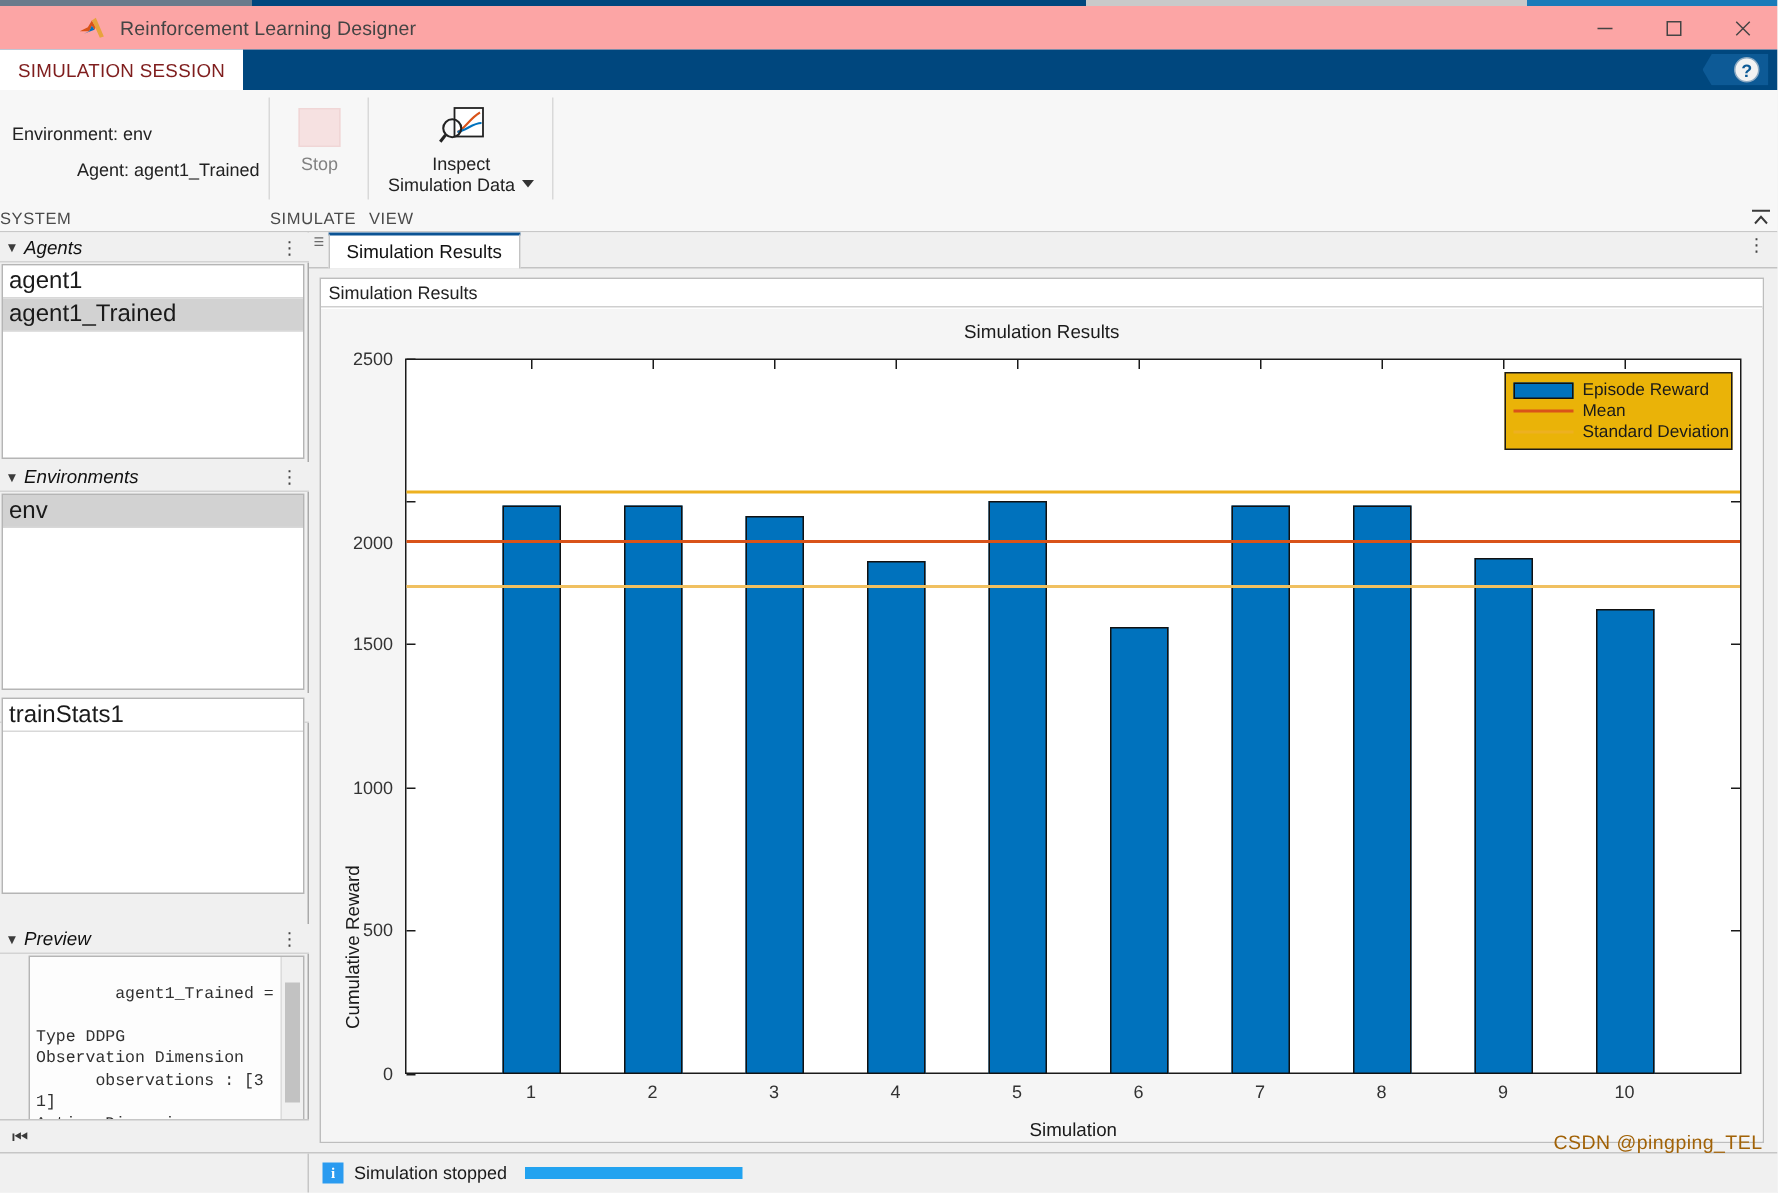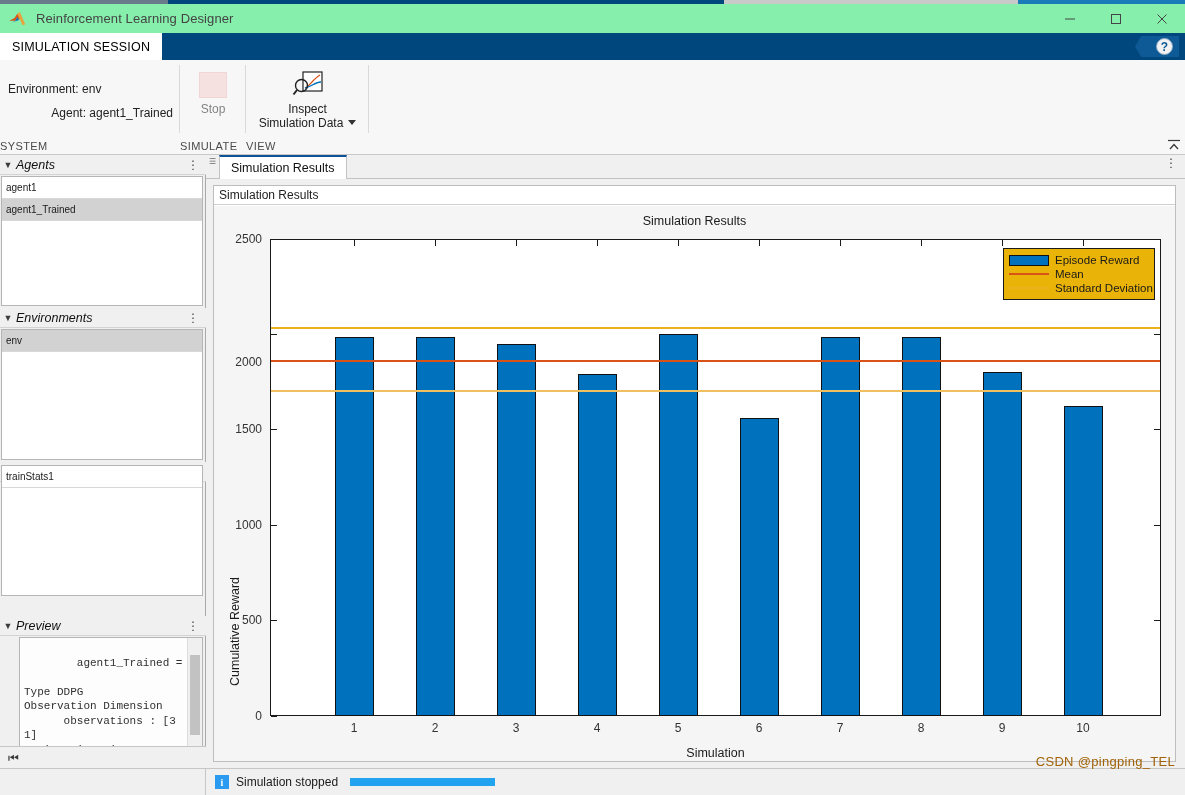--- a/index.html
+++ b/index.html
@@ -11,38 +11,38 @@
   }
   #app { position:relative; width:1185px; height:795px; background:#ffffff; }
 
   
   .top-strip { position:absolute; left:0; top:0; width:1185px; height:4px; background:#ffffff; }
   .top-strip .seg { position:absolute; top:0; height:4px; }
 
   
   .titlebar {
     position:absolute; left:0; top:4px; width:1185px; height:29px;
-    background:#86efac; display:flex; align-items:center;
+    background:#fca5a5; display:flex; align-items:center;padding-left:44px;
   }
   .app-logo { width:22px; height:16px; margin-left:8px; margin-right:6px; flex:none; }
   .title-text { font-size:13px; color:#444; letter-spacing:.1px; }
   .win-btns { margin-left:auto; display:flex; height:29px; }
   .win-btn {
     width:46px; height:29px; display:flex; align-items:center; justify-content:center;
     color:#444;
   }
 
   
   .ribbon-tabs {
     position:absolute; left:0; top:33px; width:1185px; height:27px;
     background:#00477e;
   }
   .ribbon-tab {
     position:absolute; left:0; top:0; height:27px; padding:0 12px;
-    display:flex; align-items:center; background:#ffffff; color:#000000;
+    display:flex; align-items:center; background:#ffffff; color:#7f1d1d;
     font-size:12.5px; letter-spacing:.2px;
   }
   .help-btn {
     position:absolute; right:6px; top:3px; width:44px; height:21px;
     background:#0d5a96; color:#fff;
     clip-path: polygon(14% 0%, 100% 0%, 100% 100%, 14% 100%, 0% 50%);
     display:flex; align-items:center; justify-content:flex-end; padding-right:6px;
   }
   .help-circle {
     width:17px; height:17px; border-radius:50%; background:#f2f2f2; color:#0d5a96;
@@ -86,21 +86,21 @@
   }
   .panel-hdr .tri {
     width:16px; text-align:center; font-size:9px; color:#3c3c3c; flex:none;
   }
   .panel-hdr .ptitle { font-size:12.5px; color:#111;font-style:italic; }
   .panel-hdr .kebab { margin-left:auto; margin-right:7px; color:#444; font-size:12px; line-height:8px; letter-spacing:0; }
   .panel-list {
     position:absolute; left:1px; right:3px; background:#fff; border:1px solid #b5b5b5;
     overflow:hidden;
   }
-  .litem { height:22px; line-height:22px; padding-left:4px; font-size:10px; border-bottom:1px solid #d8d8d8; background:#fff; }
+  .litem { height:22px; line-height:22px; padding-left:4px; font-size:16px; border-bottom:1px solid #d8d8d8; background:#fff; }
   .litem.sel { background:#d2d2d2; }
 
   .preview-box {
     position:absolute; left:19px; right:3px; background:#fdfdfd; border:1px solid #b5b5b5;
     font-family:"Liberation Mono", monospace; font-size:11px; color:#303030;
     padding:3px 2px 2px 4px; white-space:pre; line-height:14.5px; overflow:hidden;
   }
   .vscroll {
     position:absolute; top:0; right:0; width:15px; bottom:0; background:#f0f0f0; border-left:1px solid #dcdcdc;
   }

